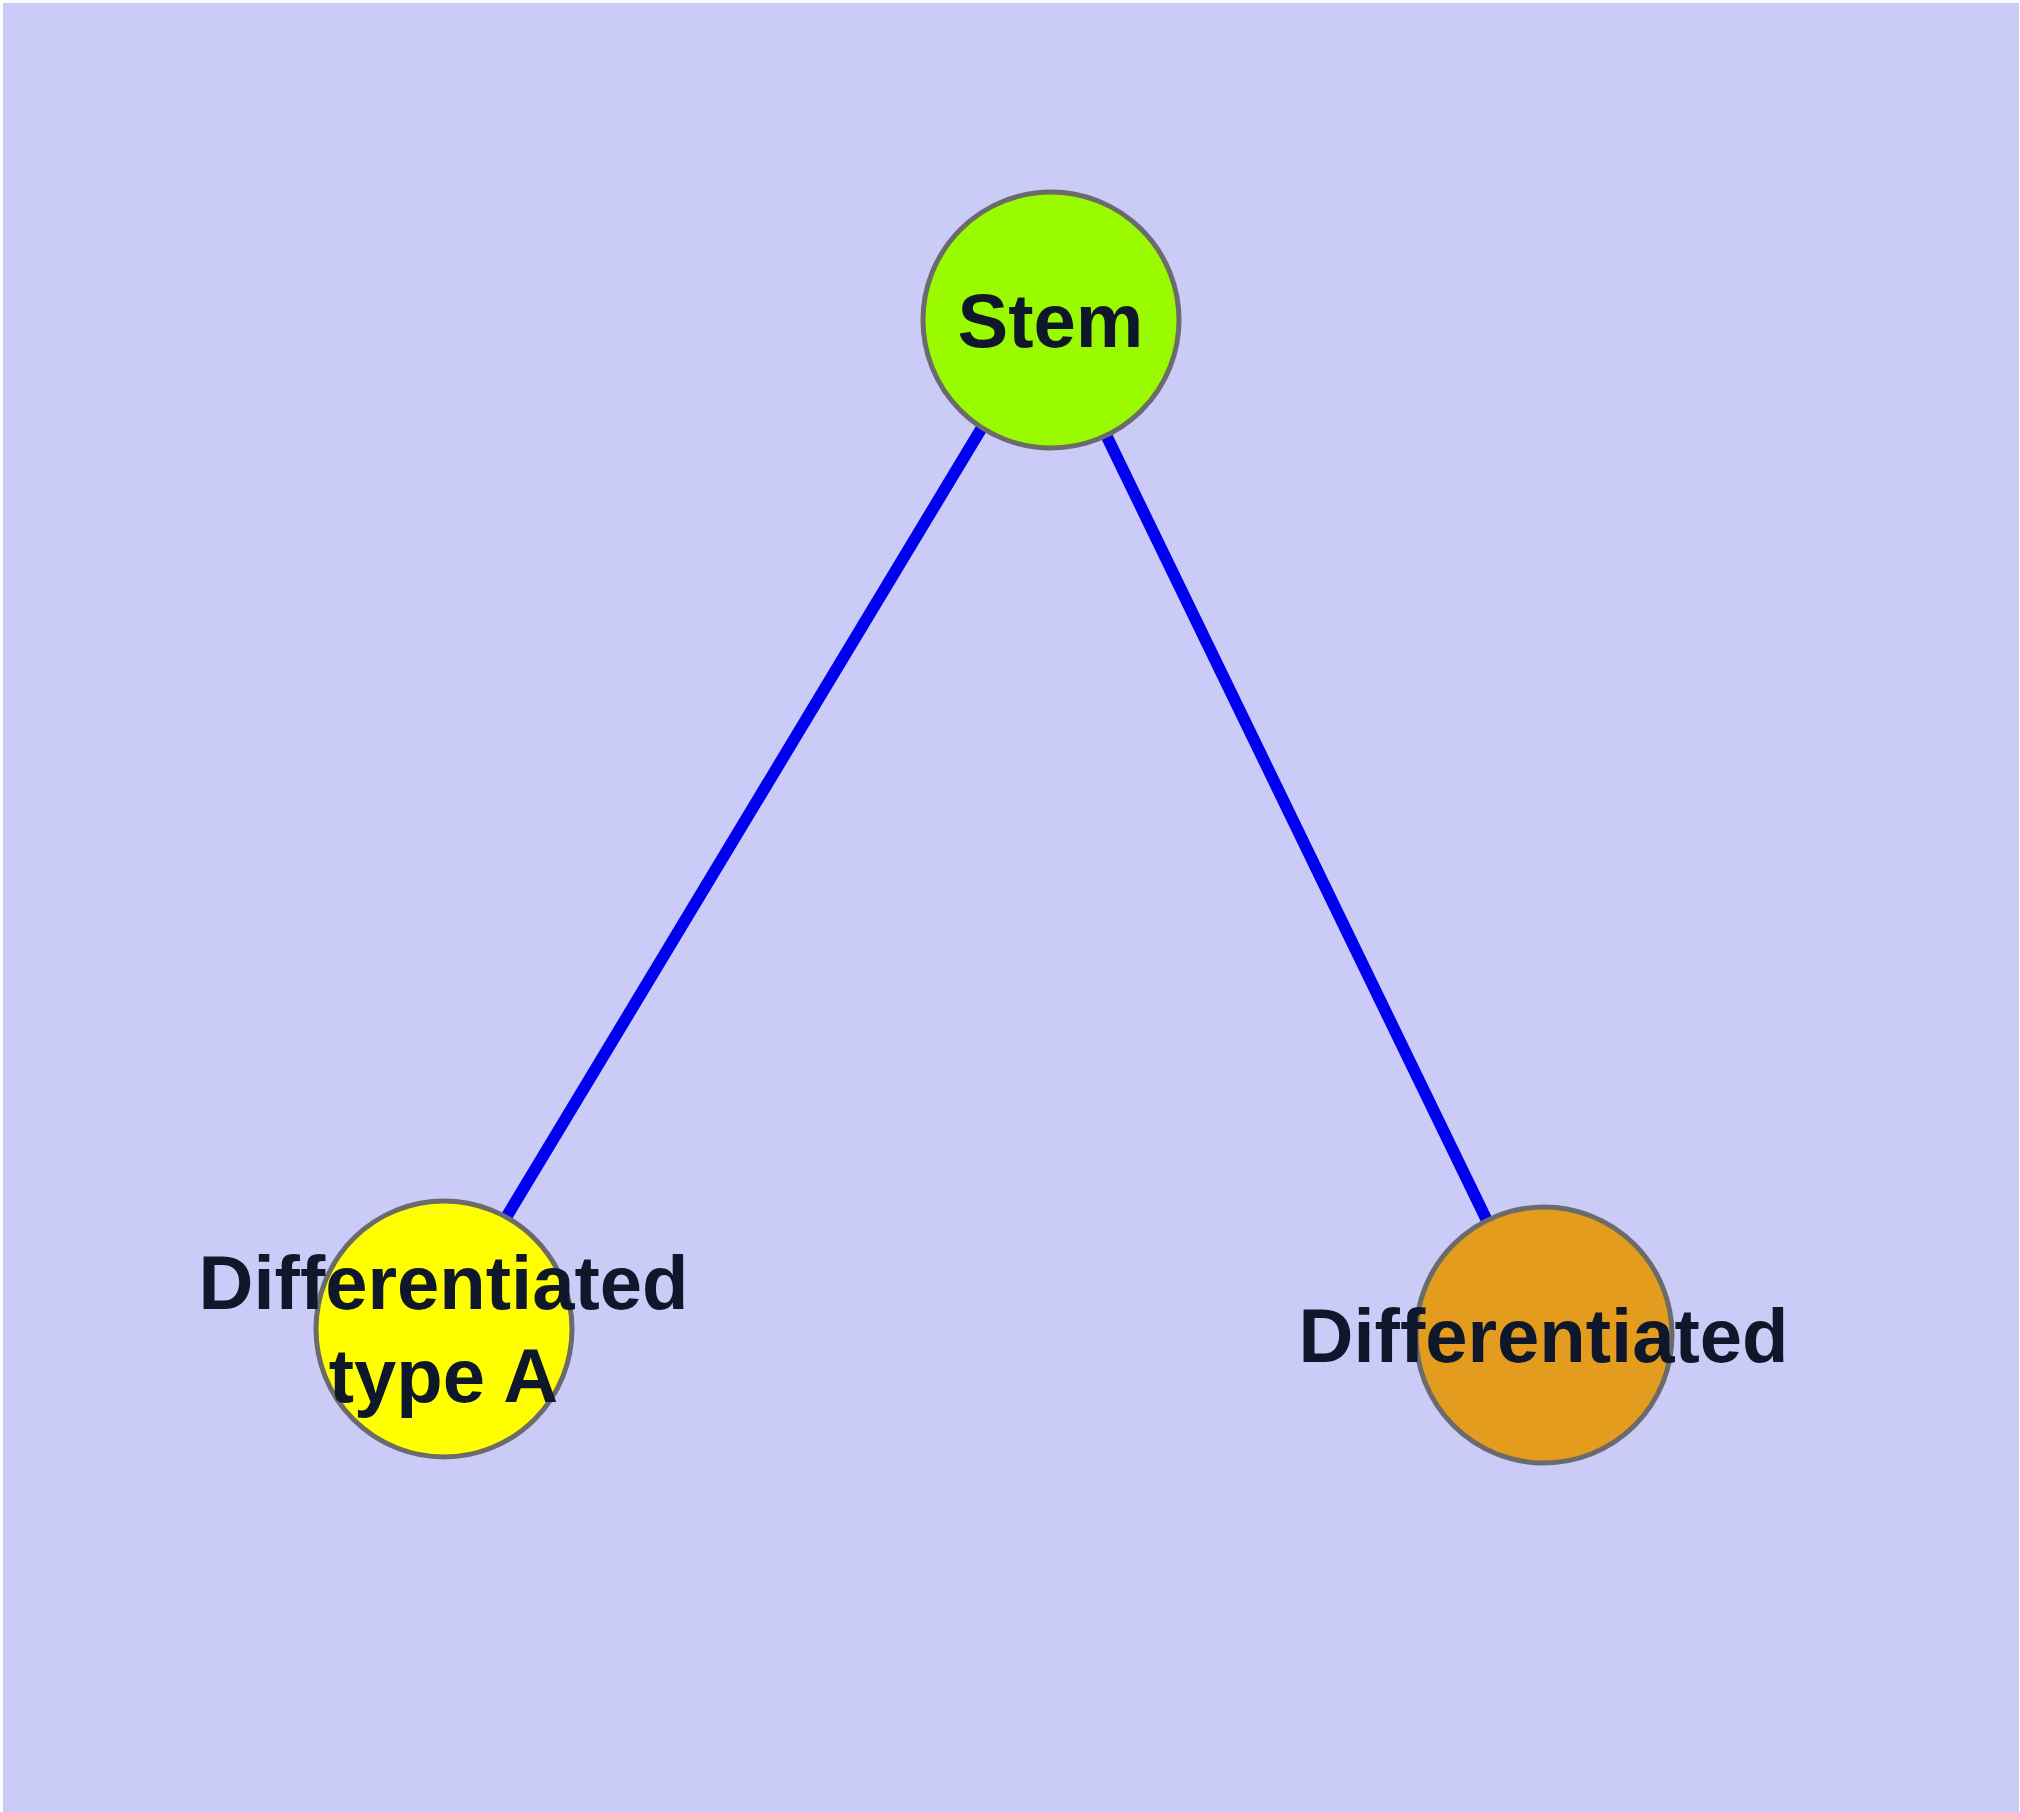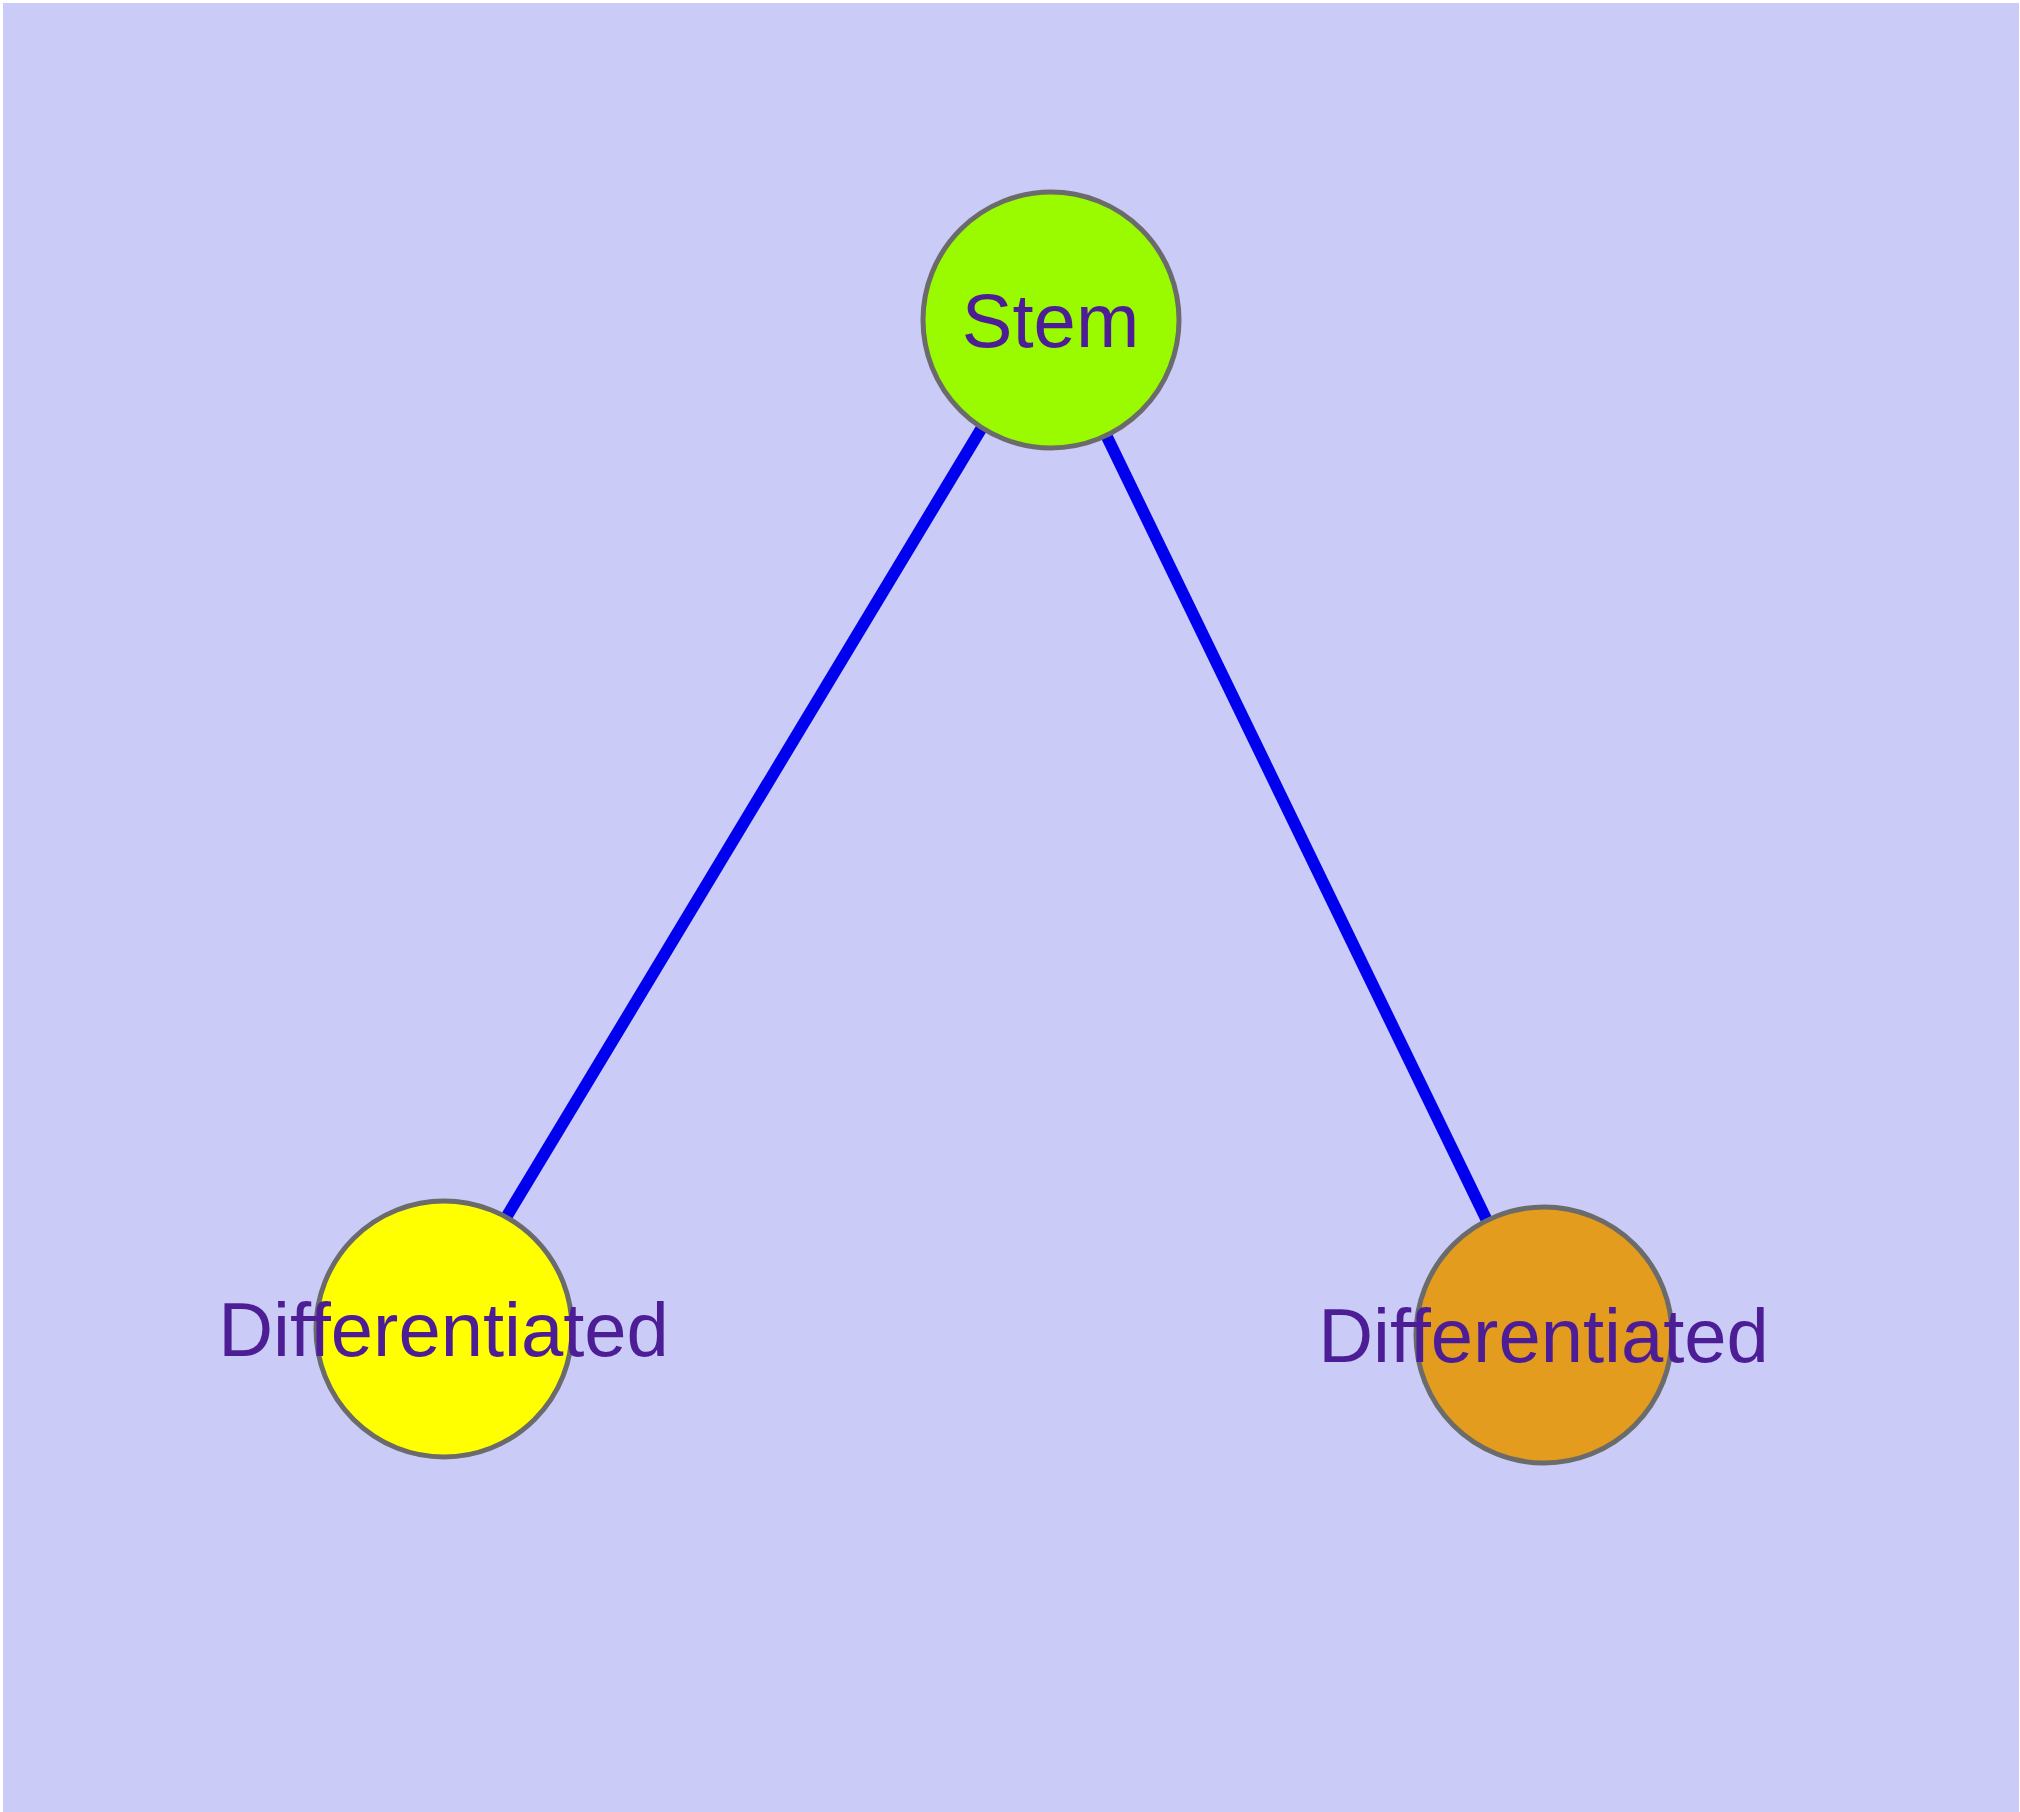--- a/index.html
+++ b/index.html
@@ -44,24 +44,24 @@
     border: 5.1px solid #6b6b6b;
     border-radius: 50%;
     transform: translate(-50%, -50%);
     box-sizing: content-box;
   }
   .node .label {
     position: absolute;
     left: 0;
     top: 0;
     transform: translate(-50%, -50%);
-    font-weight: normal;
+    font-weight: bold;
     font-size: 76px;
     line-height: 93px;
-    color: #4c1d95;
+    color: #0f172a;
     text-align: center;
     white-space: nowrap;
   }
   .node .label span {
     display: block;
   }
   
   #node-stem   { left: 1048px; top: 317px;  }
   #node-type-a { left: 441px;  top: 1326px; }
   #node-type-b { left: 1541px; top: 1332px; }
@@ -78,20 +78,21 @@
 
   <div class="node" id="node-stem">
     <div class="circle" style="background: rgb(154, 250, 0); border-color: rgb(107, 107, 107);"></div>
     <div class="label">Stem</div>
   </div>
 
   <div class="node" id="node-type-a">
     <div class="circle" style="background: rgb(255, 255, 0); border-color: rgb(107, 107, 107);"></div>
     <div class="label">
       <span>Differentiated</span>
+      <span>type A</span>
     </div>
   </div>
 
   <div class="node" id="node-type-b">
     <div class="circle" style="background: rgb(227, 156, 30); border-color: rgb(107, 107, 107);"></div>
     <div class="label">
       <span>Differentiated</span>
     </div>
   </div>
 

